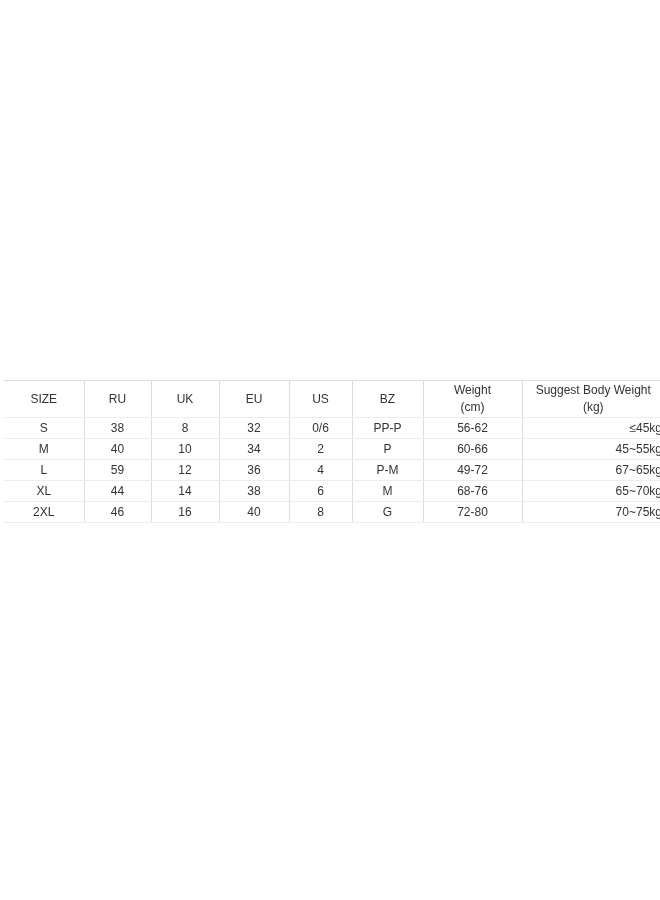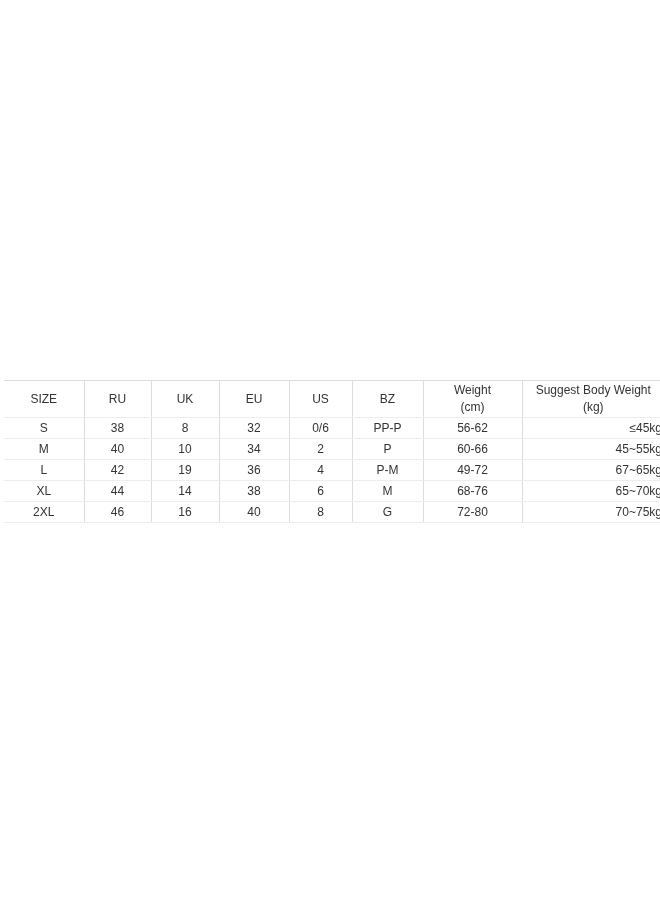--- a/index.html
+++ b/index.html
@@ -122,22 +122,22 @@
           <td>40</td>
           <td>10</td>
           <td>34</td>
           <td>2</td>
           <td>P</td>
           <td>60-66</td>
           <td>45~55kg</td>
         </tr>
         <tr>
           <td>L</td>
-          <td>42</td>
-          <td>19</td>
+          <td>59</td>
+          <td>12</td>
           <td>36</td>
           <td>4</td>
           <td>P-M</td>
           <td>49-72</td>
           <td>67~65kg</td>
         </tr>
         <tr>
           <td>XL</td>
           <td>44</td>
           <td>14</td>

